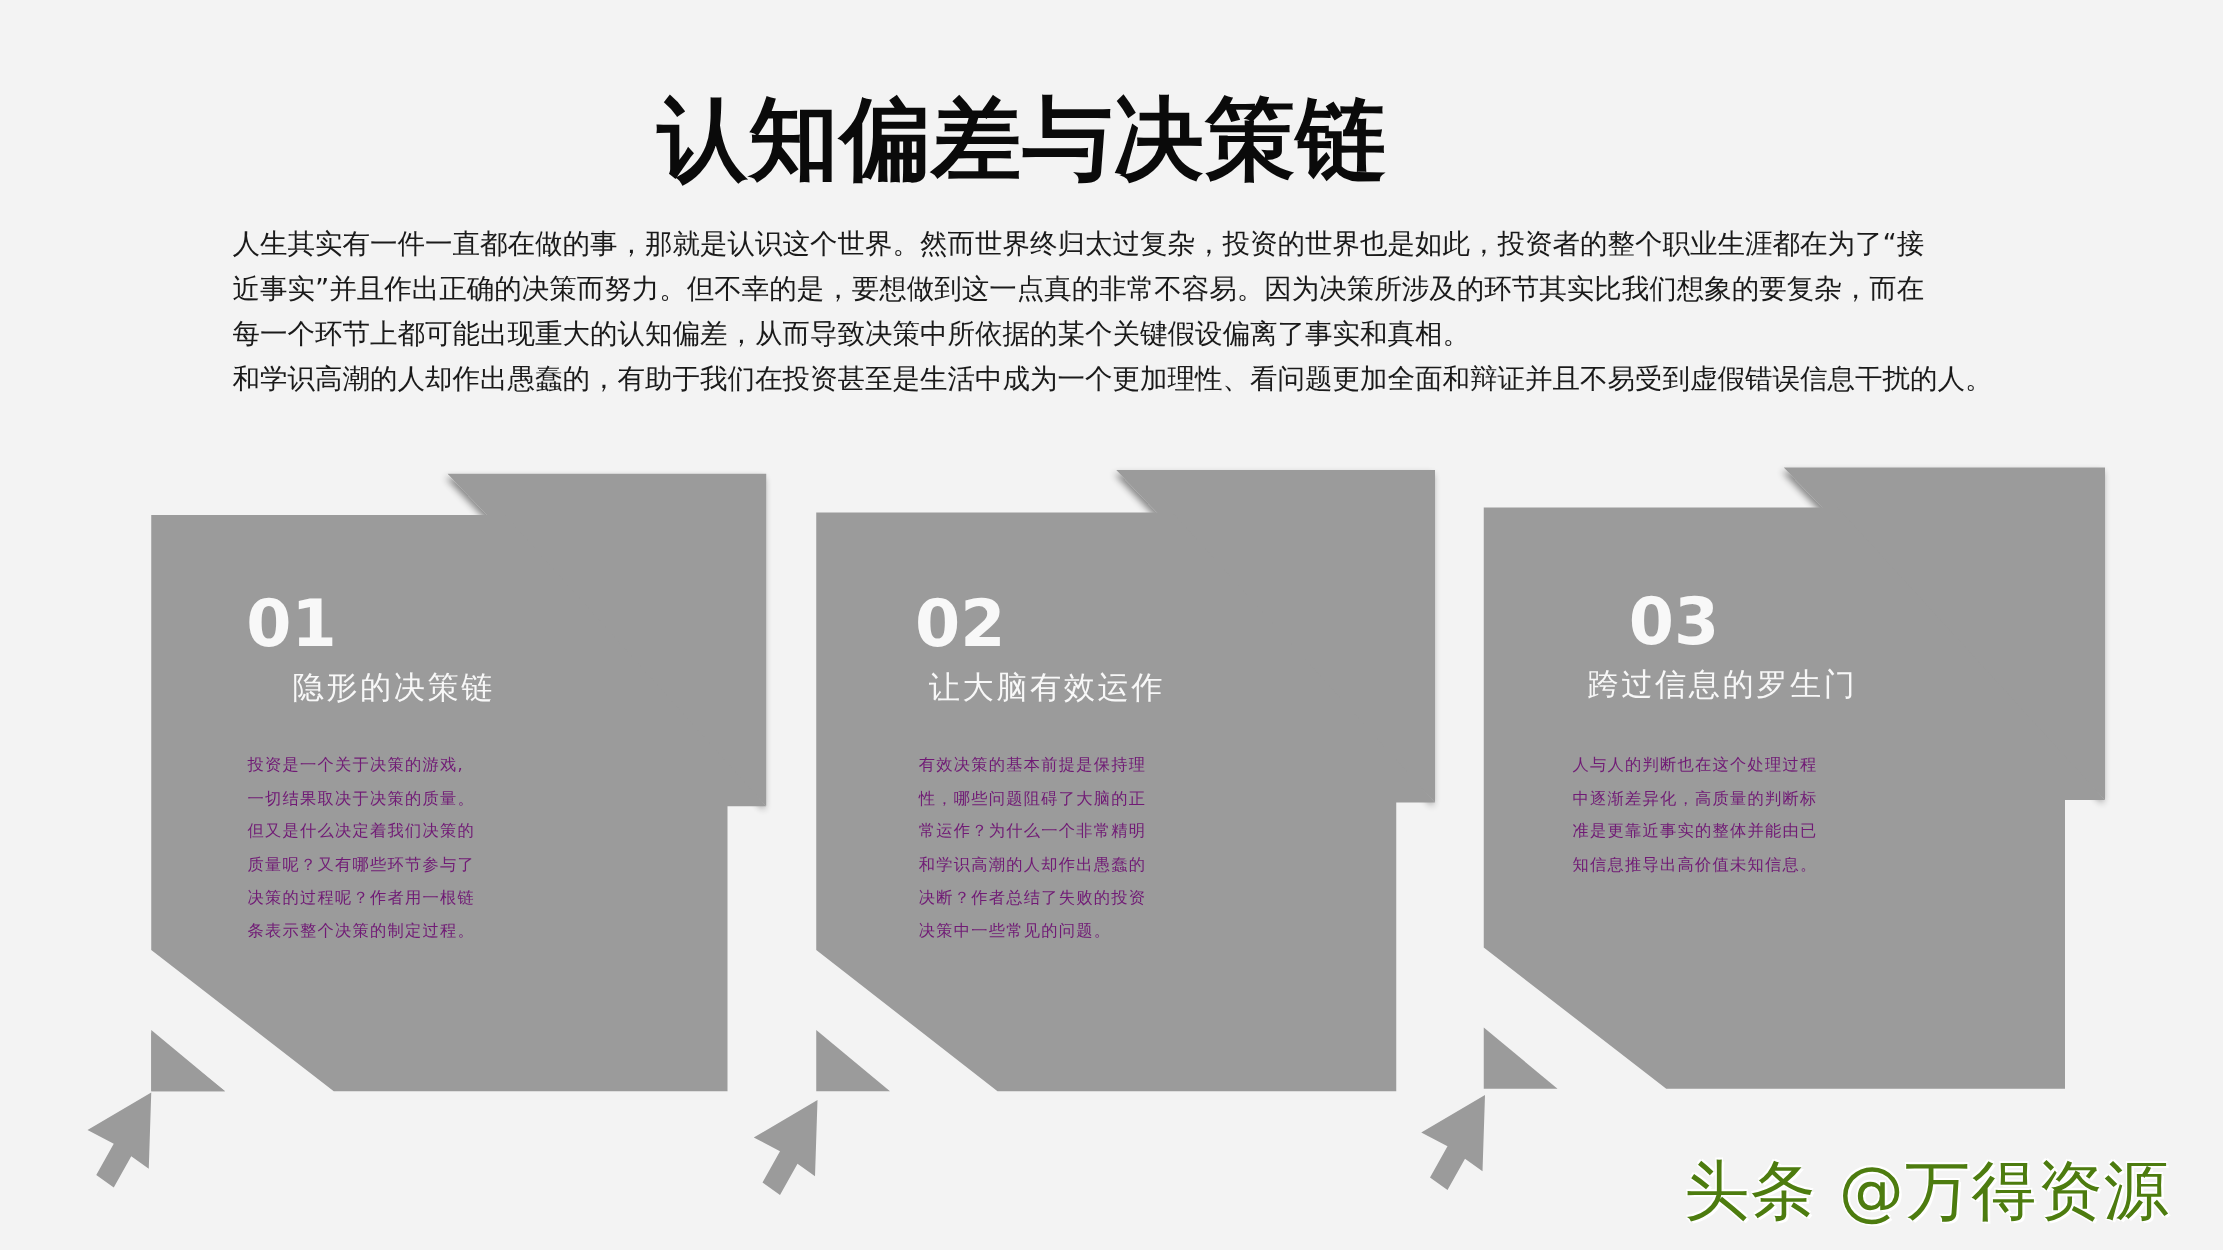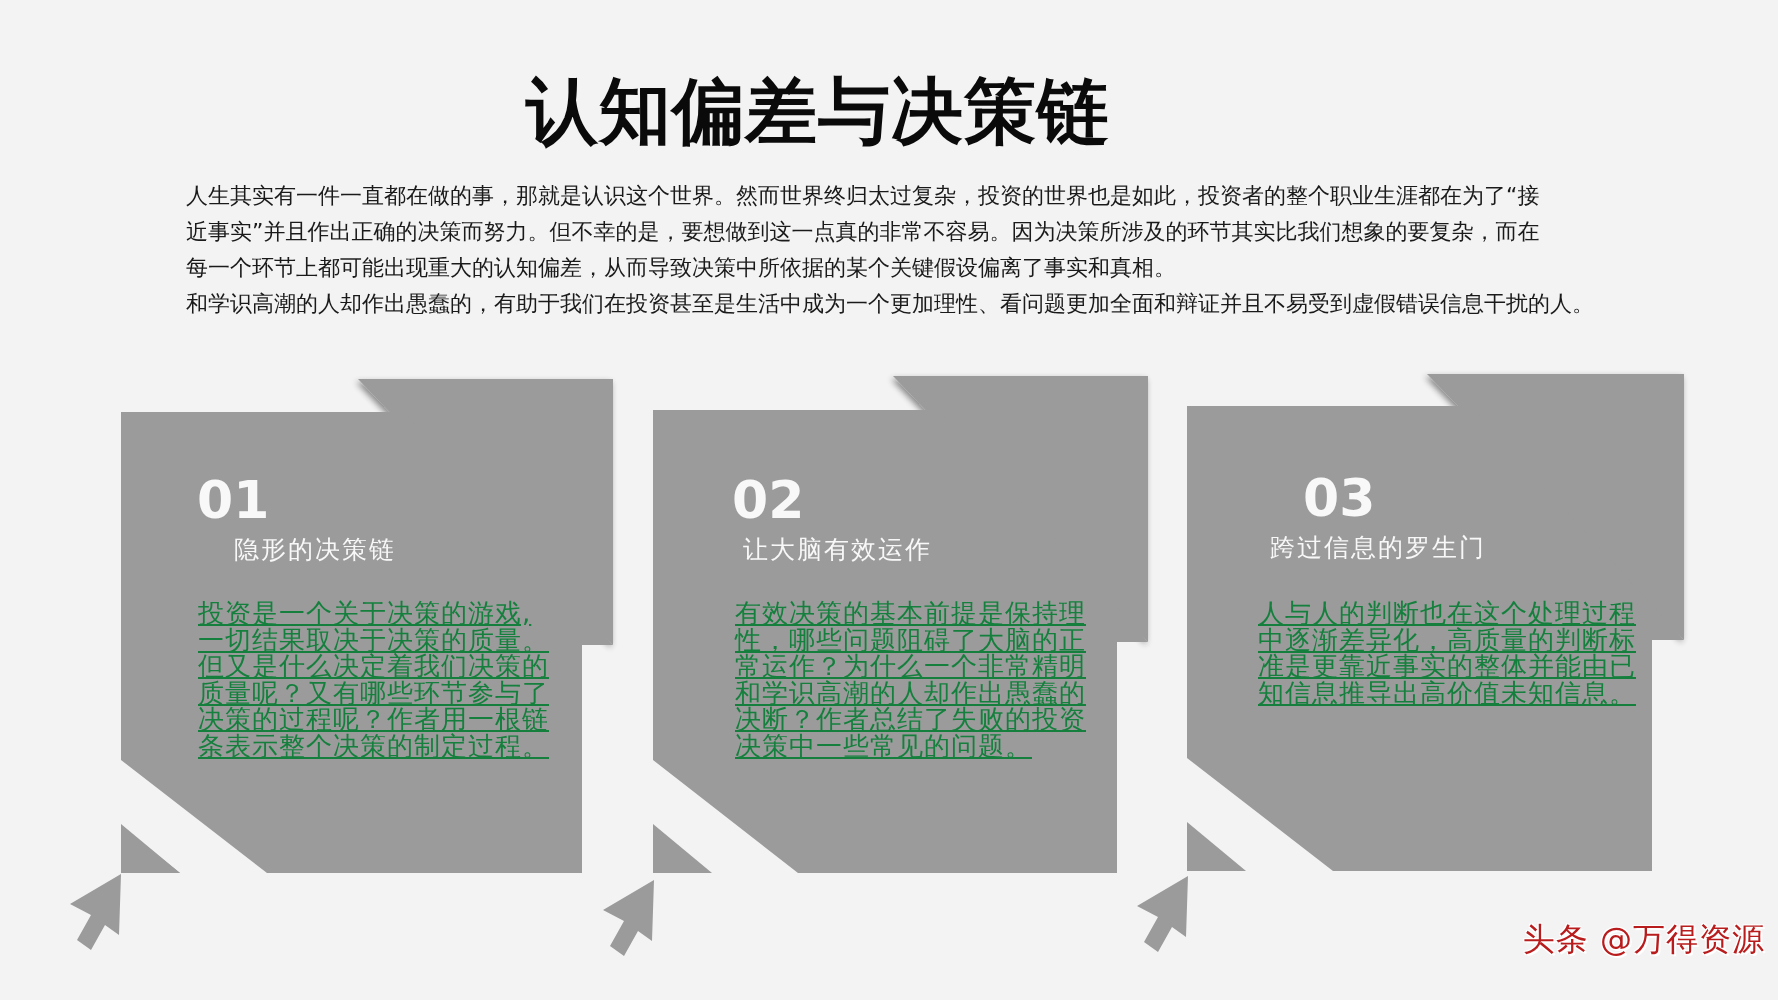--- a/index.html
+++ b/index.html
@@ -4,23 +4,23 @@
 <style>
   html, body { margin:0; padding:0; }
   body { width:1778px; height:1000px; background:#f3f3f3; position:relative; overflow:hidden;
          font-family:"DejaVu Sans", "Liberation Sans", sans-serif; }
   .title { position:absolute; left:0; width:1636px; top:66px; text-align:center;
            font-size:72px; font-weight:bold; color:#0a0a0a; letter-spacing:1px; line-height:90px; }
   .intro { position:absolute; left:186px; top:178px; width:1480px; font-size:22px; line-height:36px; color:#1a1a1a; }
   .intro p { margin:0; }
   .num { position:absolute; font-size:52px; font-weight:bold; color:#f8f8f8; line-height:60px; }
   .heading { position:absolute; font-size:25px; color:#f8f8f8; letter-spacing:2px; line-height:40px; }
-  .body { position:absolute; font-size:26px; line-height:26.5px; color:#15803d; letter-spacing:1px;text-decoration:underline; }
+  .body { position:absolute; font-size:13px; line-height:26.5px; color:#701a75; letter-spacing:1px; }
   .body span { display:block; white-space:nowrap; }
-  .watermark { position:absolute; right:13px; top:918px; font-size:32px; color:#b91c1c;
+  .watermark { position:absolute; right:42px; top:918px; font-size:52px; color:#4d7c0f;
                text-shadow: 2px 2px 0 #fff, -1px -1px 0 #fff, 1px -1px 0 #fff, -1px 1px 0 #fff; letter-spacing:1px; }
 </style>
 </head>
 <body>
 
 <div class="title">认知偏差与决策链</div>
 
 <div class="intro">
   <p>人生其实有一件一直都在做的事，那就是认识这个世界。然而世界终归太过复杂，投资的世界也是如此，投资者的整个职业生涯都在为了“接</p>
   <p>近事实”并且作出正确的决策而努力。但不幸的是，要想做到这一点真的非常不容易。因为决策所涉及的环节其实比我们想象的要复杂，而在</p>

